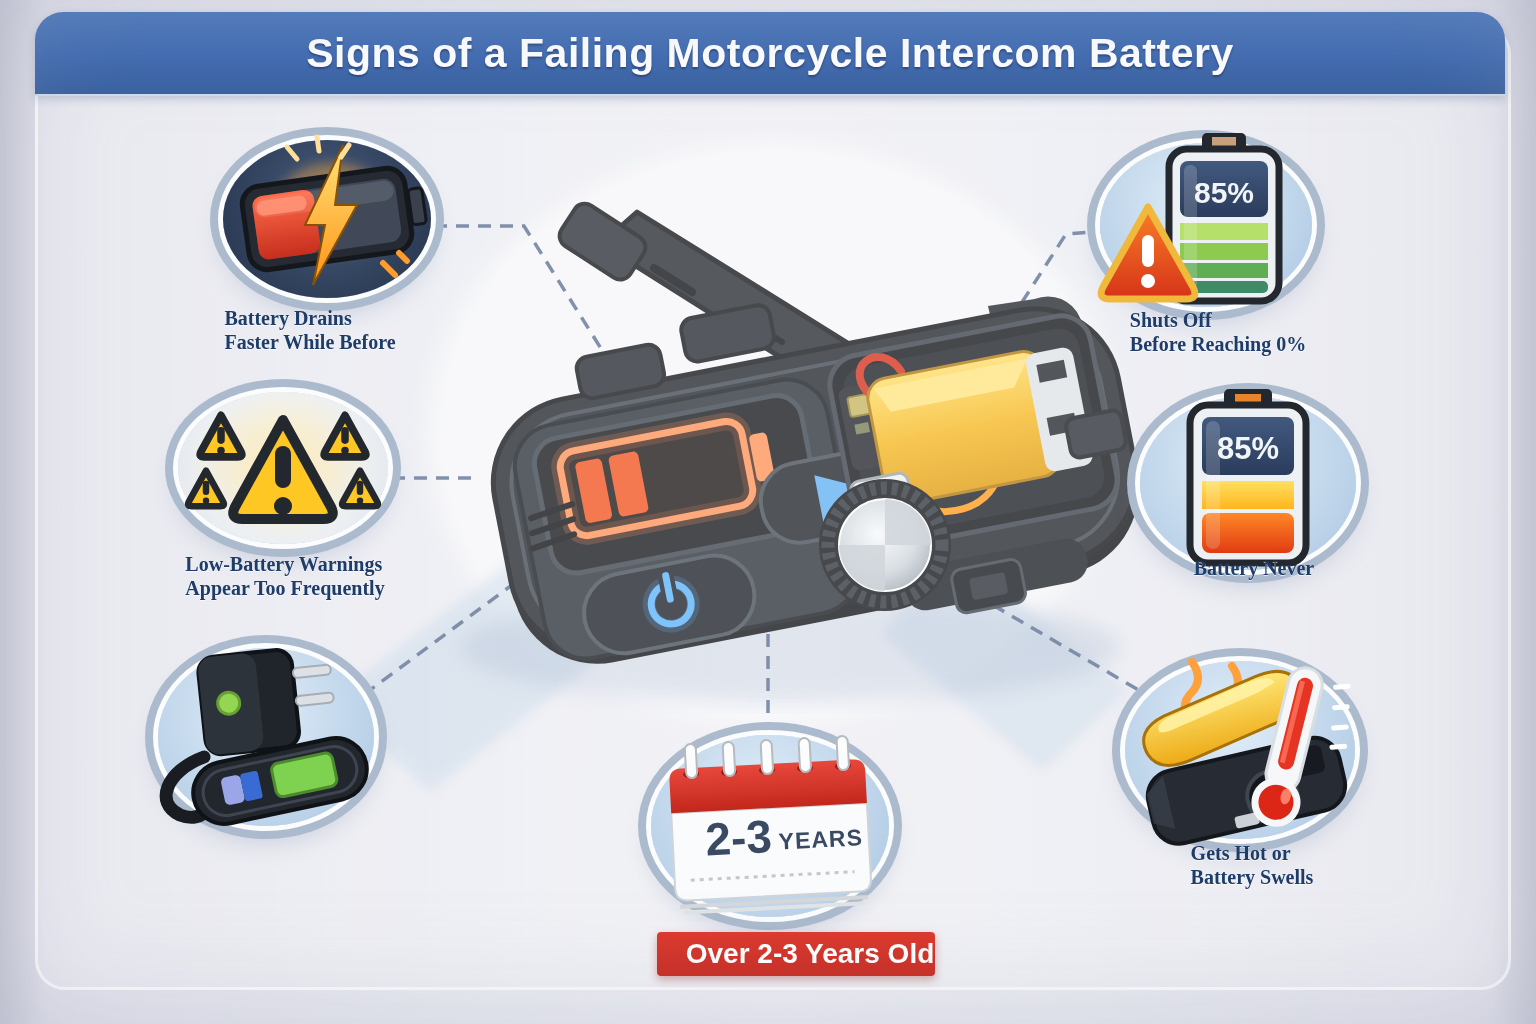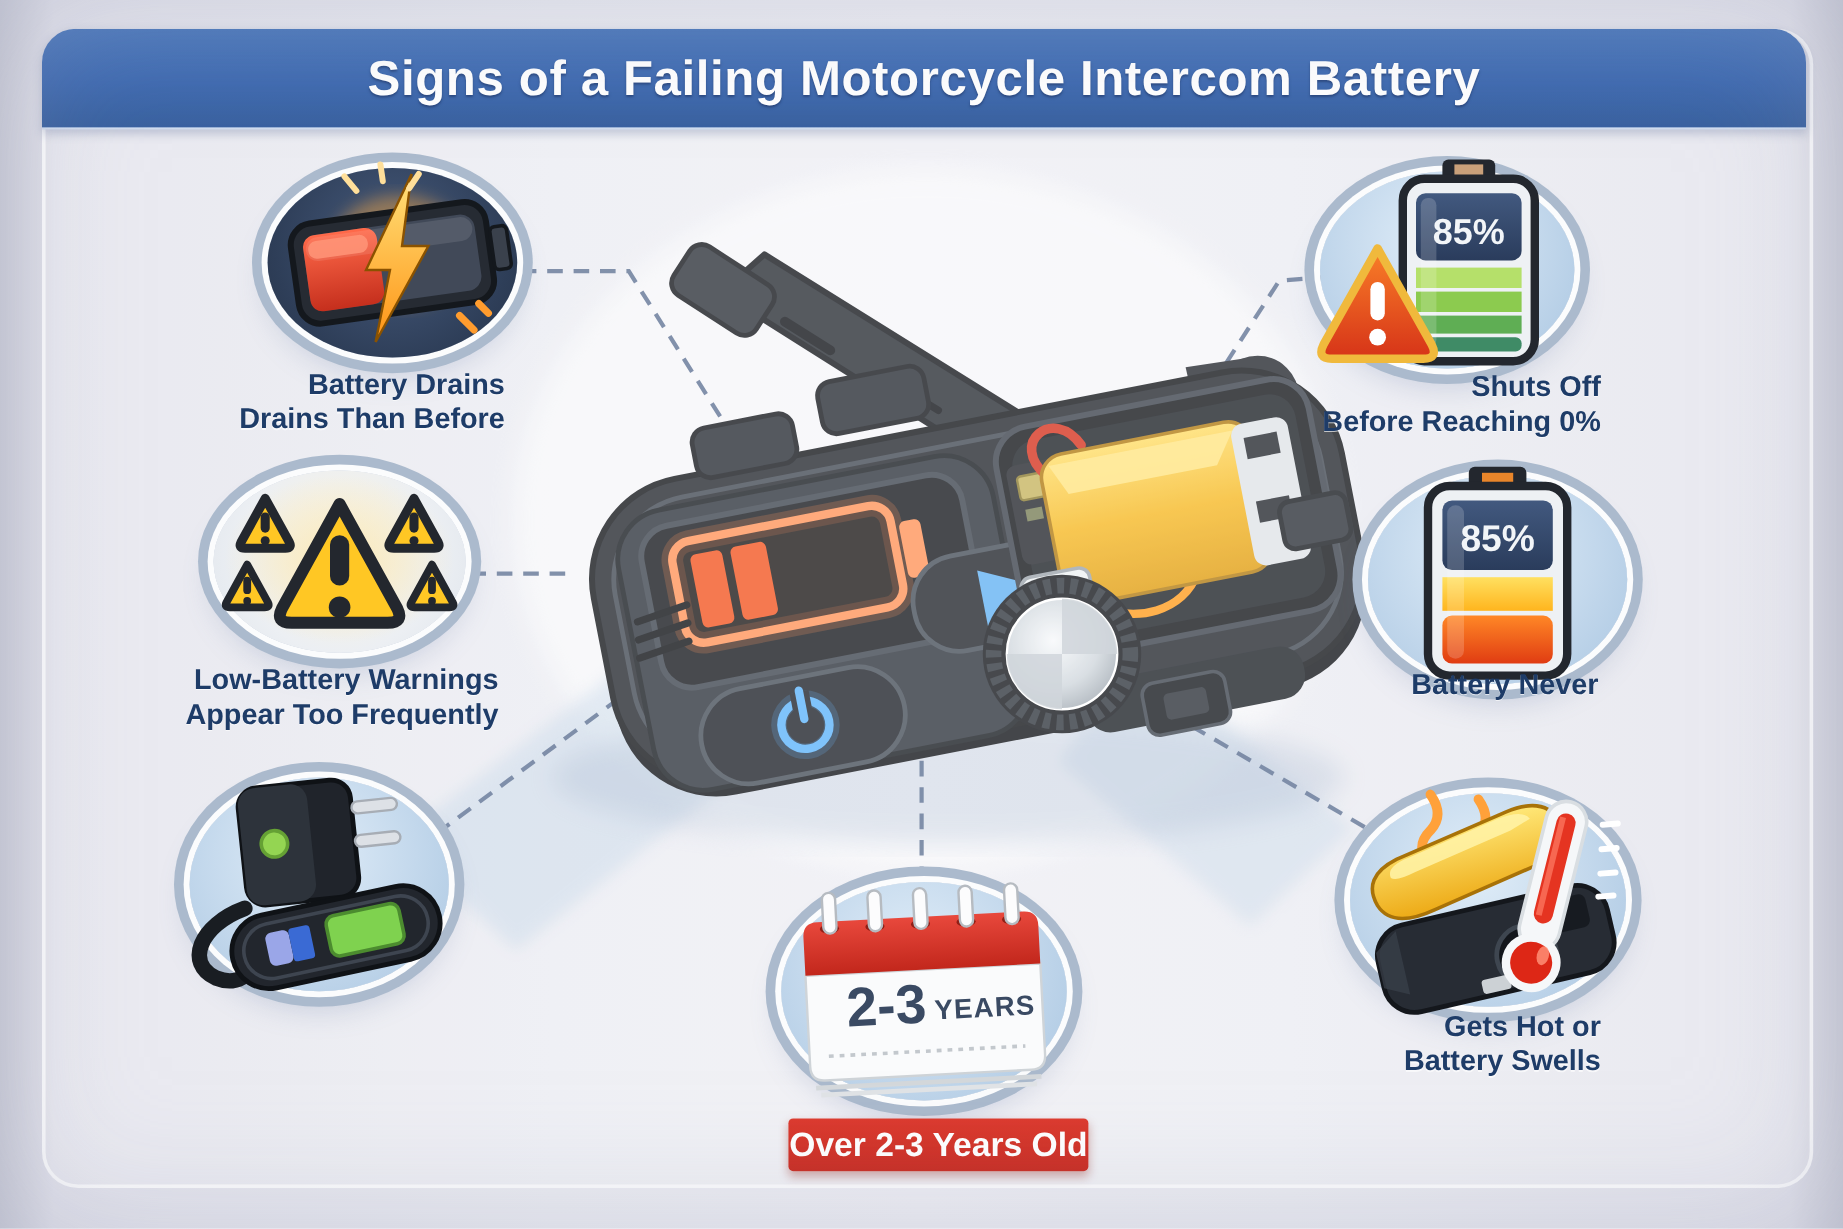--- a/index.html
+++ b/index.html
@@ -4,43 +4,43 @@
 <style>
   html,body{margin:0;padding:0;width:1536px;height:1024px;overflow:hidden;
     font-family:"Liberation Sans",sans-serif;}
   .stage{position:relative;width:1536px;height:1024px;
     background:linear-gradient(90deg,#cdced9 0,#e3e3ec 45px,#ebecf2 30%,#eeeef4 50%,#ebecf2 70%,#e3e3ec calc(100% - 45px),#cdced9 100%);}
   .stage::after{content:"";position:absolute;inset:0;pointer-events:none;
     box-shadow:inset 0 0 120px rgba(150,155,180,.35);}
   .panel{position:absolute;left:35px;top:24px;width:1470px;height:960px;
     border:3px solid rgba(255,255,255,.85);border-radius:30px;
     background:rgba(255,255,255,.22);}
-  .banner{position:absolute;left:35px;top:24px;width:1470px;height:82px;
+  .banner{position:absolute;left:35px;top:12px;width:1470px;height:82px;
     background:linear-gradient(180deg,#4a77bb 0%,#3f6ab0 55%,#39619f 100%);
     border-radius:28px 28px 0 0;border-bottom:2px solid rgba(255,255,255,.75);
     display:flex;align-items:center;justify-content:center;
     box-shadow:0 3px 8px rgba(60,80,130,.25);}
   .banner h1{margin:0;color:#ffffff;font-size:41px;font-weight:700;letter-spacing:.5px;
     text-shadow:0 2px 2px rgba(25,45,90,.55);}
   .scene{position:absolute;inset:0;pointer-events:none;}
   .sign-circle{position:absolute;border-radius:50%;overflow:visible;
     box-shadow:0 0 0 5px rgba(255,255,255,.95),0 0 0 13px #abbacd,0 14px 26px rgba(95,115,160,.28);}
   .sign-circle svg{position:absolute;inset:0;width:100%;height:100%;overflow:visible;}
   .c-blue{background:radial-gradient(circle at 46% 36%,#e0edf8 0%,#c3d8ec 55%,#aac6e1 100%);}
   .c-navy{background:radial-gradient(circle at 50% 40%,#475b7d 0%,#344souffle 0,#2e3e58 70%,#273449 100%);
     background:radial-gradient(circle at 50% 40%,#475b7d 0%,#2e3e58 70%,#273449 100%);}
   .c-cream{background:radial-gradient(circle at 50% 45%,#fdf5dd 0%,#eceff3 62%,#dfe5ec 100%);}
-  .label{position:absolute;transform:translateX(-50%);text-align:right;
-    color:#1e3c68;font-size:24px;font-weight:700;line-height:1.22;white-space:nowrap;
-    text-shadow:0 1px 0 rgba(255,255,255,.65);}
+  .label{position:absolute;transform:translateX(-50%);text-align:left;
+    color:#1e3c68;font-size:20px;font-weight:700;line-height:1.22;white-space:nowrap;
+    text-shadow:0 1px 0 rgba(255,255,255,.65);font-family:Liberation Serif, serif;}
   .label span{display:block;}
   .badge{position:absolute;left:657px;top:932px;width:250px;height:44px;
     background:linear-gradient(180deg,#dd3a2e,#c92a20);border-radius:4px;
     display:flex;align-items:center;justify-content:center;color:#fff;
-    font-size:28px;font-weight:700;box-shadow:0 4px 8px rgba(150,40,30,.35);}
+    font-size:28px;font-weight:700;box-shadow:0 4px 8px rgba(150,40,30,.35);padding-left:28px;}
   svg text{font-family:"Liberation Sans",sans-serif;}
 </style>
 </head>
 <body>
 
 <div class="stage">
 
   <svg class="scene" viewBox="0 0 1536 1024">
     <defs>
       <filter id="b6">
@@ -197,21 +197,21 @@
           <line x1="14" y1="-62" x2="22" y2="-74"></line>
       </g>
       <g stroke="#ff9c2e" stroke-width="6" stroke-linecap="round">
         <line x1="56" y1="44" x2="68" y2="56"></line>
           <line x1="72" y1="34" x2="80" y2="42"></line>
       </g>
     </svg>
   </div>
   <div class="label" style="left:310px;top:306px;">
     <span>Battery Drains</span>
-    <span>Drains Than Before</span>
+    <span>Faster While Before</span>
   </div>
 
   <div class="sign-circle c-cream" style="left:178px;top:392px;width:210px;height:152px;">
     <svg viewBox="-105 -76 210 152">
       <defs>
         <radialGradient id="warmRad" cx="50%" cy="50%" r="50%">
             <stop offset="0" stop-color="#f9e9bc"></stop>
             <stop offset="1" stop-color="#f9e9bc" stop-opacity="0"></stop>
           </radialGradient>
         <path id="tri" d="M0 -54 L48 33 Q54 45 40 45 L-40 45 Q-54 45 -48 33 Z"></path>

